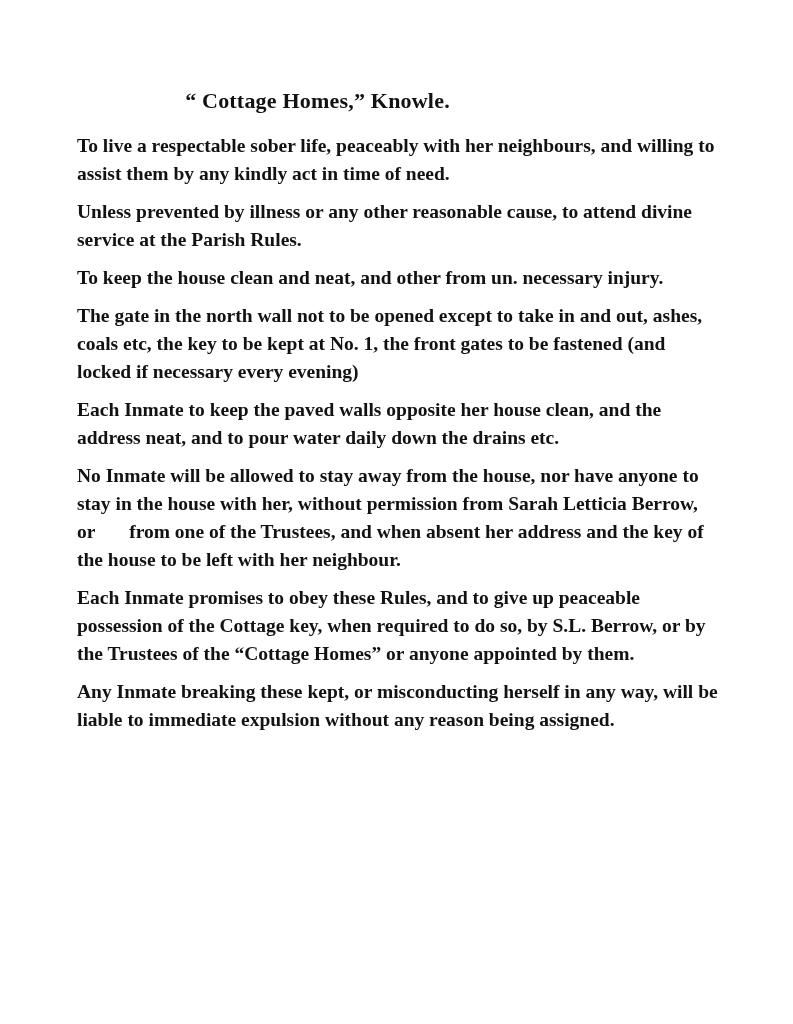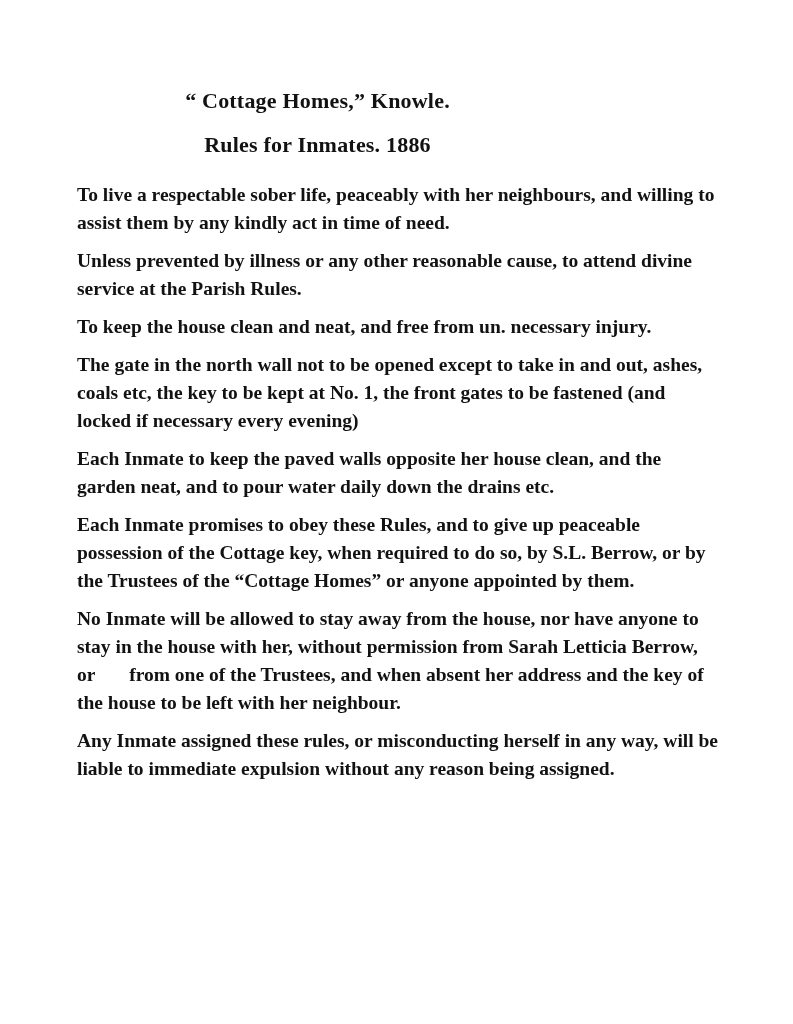--- a/index.html
+++ b/index.html
@@ -47,24 +47,23 @@
     white-space: pre-wrap;
     text-align: left;
     font-weight: bold;
   }
 </style>
 </head>
 <body>
 
 <div class="page">
   <h1 class="doc-title">“ Cottage Homes,” Knowle.</h1>
-  <h2 class="doc-subtitle">Rules for Inmates. 1886</h2>
   <div class="doc-body">
       <p class="para">To live a respectable sober life, peaceably with her neighbours, and willing to assist them by any kindly act in time of need.</p>
       <p class="para">Unless prevented by illness or any other reasonable cause, to attend divine service at the Parish Rules.</p>
-      <p class="para">To keep the house clean and neat, and free from un. necessary injury.</p>
+      <p class="para">To keep the house clean and neat, and other from un. necessary injury.</p>
       <p class="para">The gate in the north wall not to be opened except to take in and out, ashes, coals etc, the key to be kept at No. 1, the front gates to be fastened (and locked if necessary every evening)</p>
-      <p class="para">Each Inmate to keep the paved walls opposite her house clean, and the garden neat, and to pour water daily down the drains etc.</p>
+      <p class="para">Each Inmate to keep the paved walls opposite her house clean, and the address neat, and to pour water daily down the drains etc.</p>
+      <p class="para">No Inmate will be allowed to stay away from the house, nor have anyone to stay in the house with her, without permission from Sarah Letticia Berrow, or       from one of the Trustees, and when absent her address and the key of the house to be left with her neighbour.</p>
       <p class="para">Each Inmate promises to obey these Rules, and to give up peaceable possession of the Cottage key, when required to do so, by S.L. Berrow, or by the Trustees of the “Cottage Homes” or anyone appointed by them.</p>
-      <p class="para">No Inmate will be allowed to stay away from the house, nor have anyone to stay in the house with her, without permission from Sarah Letticia Berrow, or       from one of the Trustees, and when absent her address and the key of the house to be left with her neighbour.</p>
-      <p class="para">Any Inmate assigned these rules, or misconducting herself in any way, will be liable to immediate expulsion without any reason being assigned.</p>
+      <p class="para">Any Inmate breaking these kept, or misconducting herself in any way, will be liable to immediate expulsion without any reason being assigned.</p>
     </div>
 </div>
 
 </body></html>

